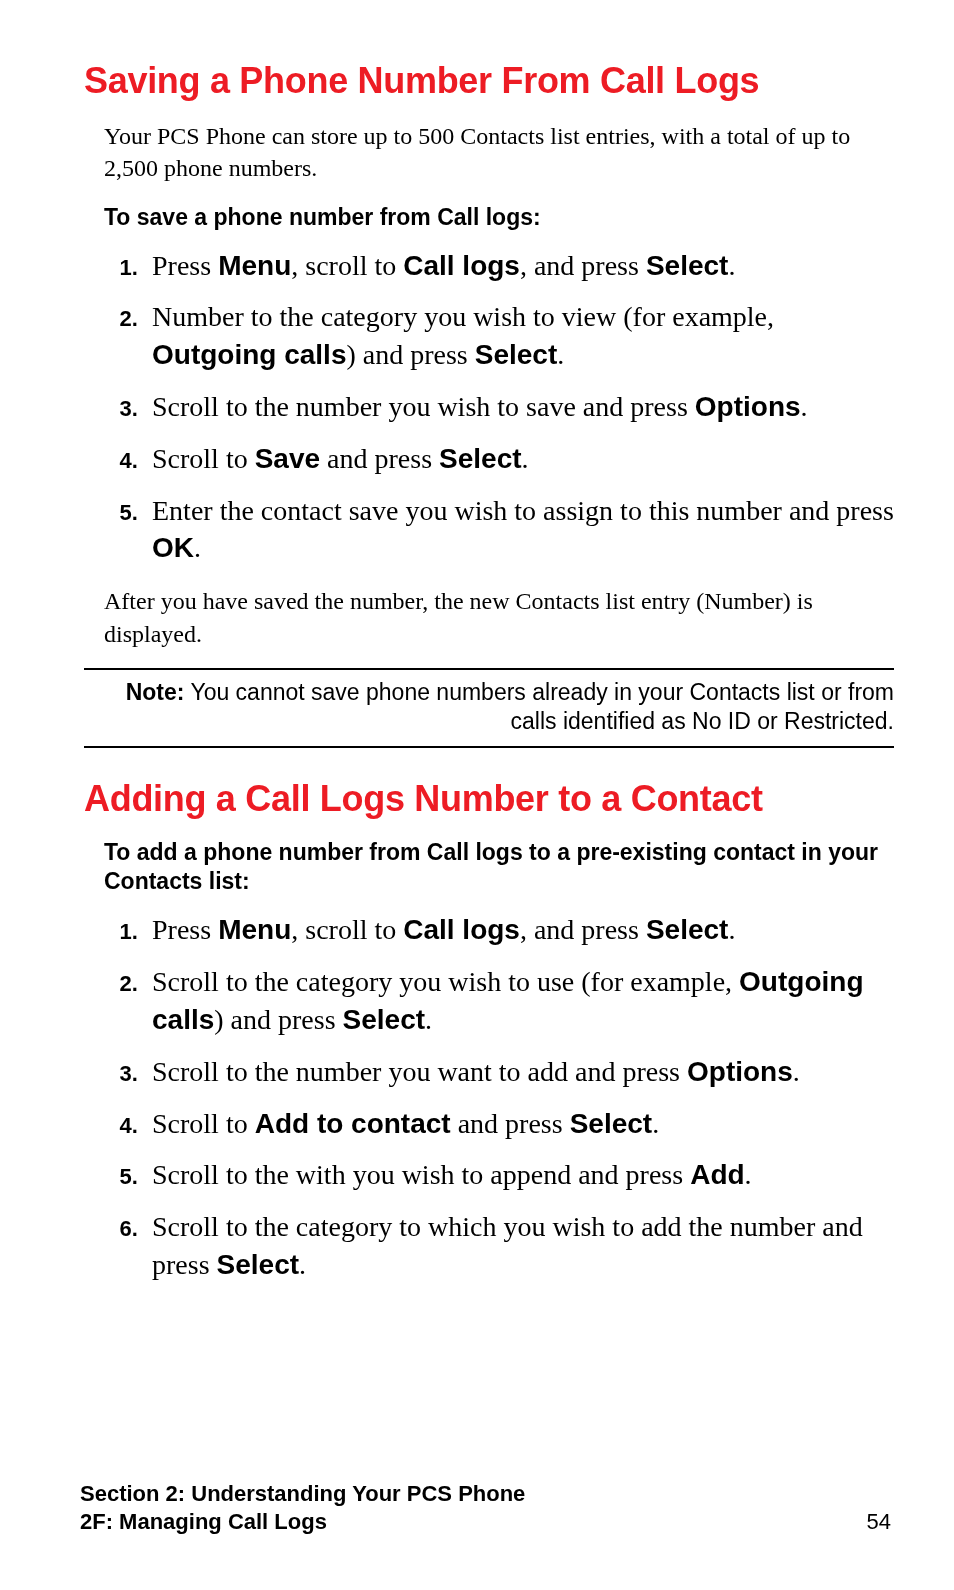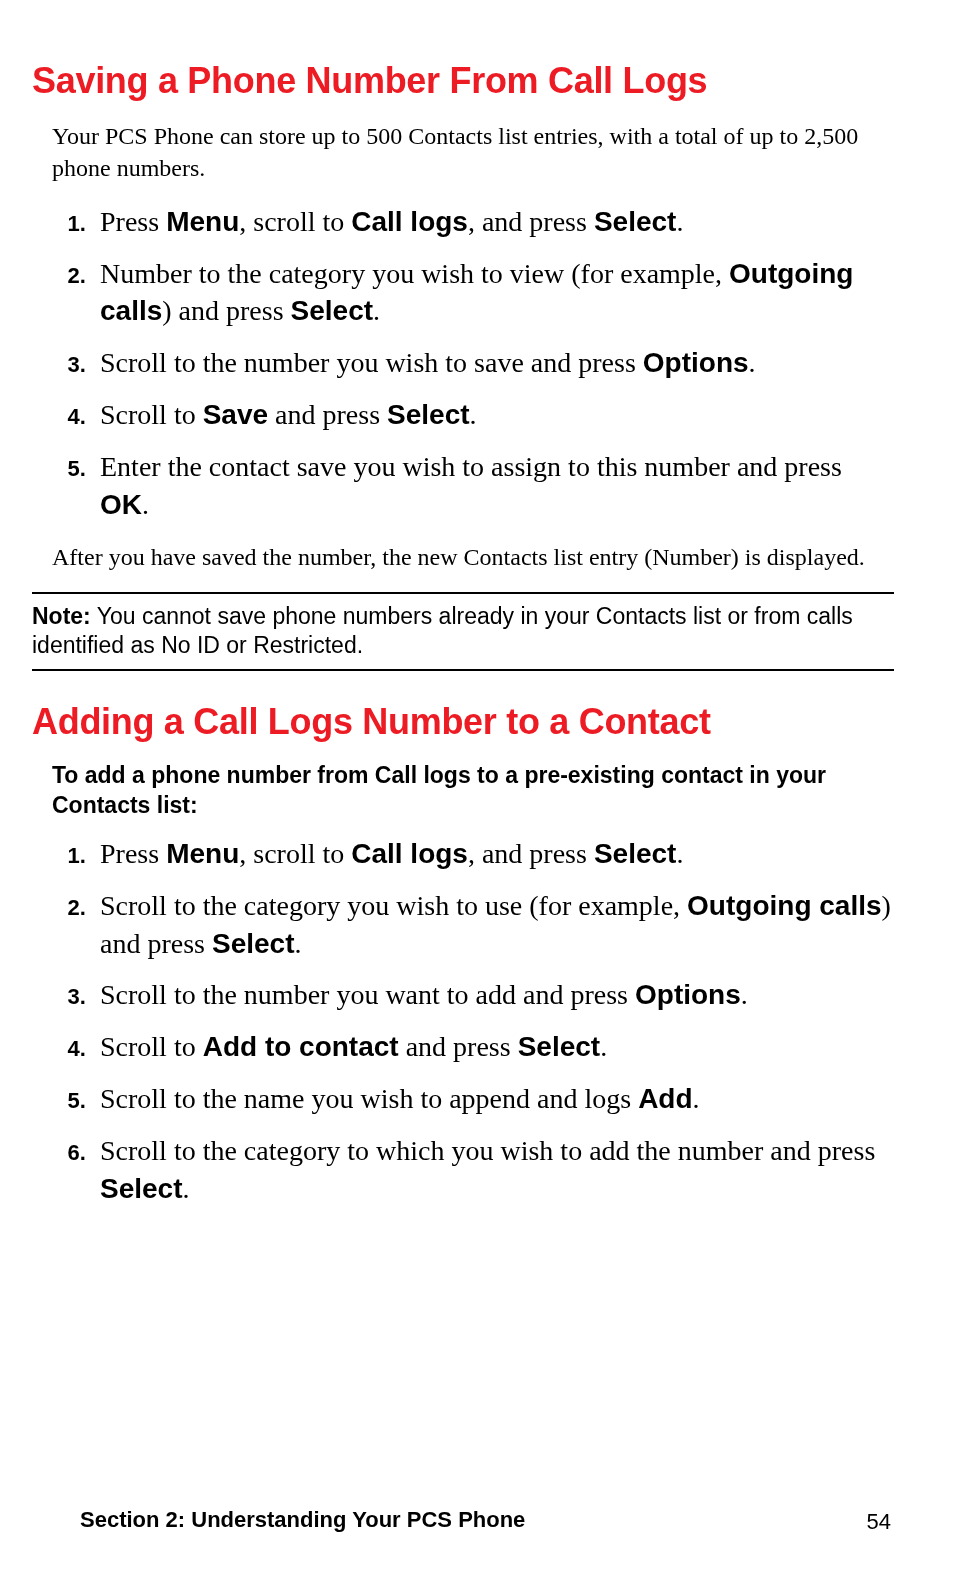--- a/index.html
+++ b/index.html
@@ -6,21 +6,21 @@
     margin: 0;
     padding: 0;
     background: #fff;
     width: 954px;
     height: 1590px;
     position: relative;
     font-family: Georgia, 'Times New Roman', serif;
     color: #000;
   }
   .page {
-    padding: 60px 60px 0 32px;
+    padding: 60px 60px 0 84px;
     box-sizing: border-box;
     width: 100%;
     height: 100%;
     position: relative;
   }
   h2.red-heading {
     font-family: 'Arial Narrow', Arial, Helvetica, sans-serif;
     font-stretch: condensed;
     font-weight: 800;
     color: #ed1c24;
@@ -68,20 +68,21 @@
   }
   .note-block {
     border-top: 2.5px solid #000;
     border-bottom: 2.5px solid #000;
     padding: 8px 0 10px 0;
     margin: 12px 0 30px 0;
     font-family: 'Arial Narrow', Arial, Helvetica, sans-serif;
     font-stretch: condensed;
     font-size: 23px;
     line-height: 1.25;
+    text-align: right;
   }
   .note-label {
     font-weight: 700;
   }
   .footer {
     position: absolute;
     left: 80px;
     right: 60px;
     bottom: 55px;
     font-family: 'Arial Narrow', Arial, Helvetica, sans-serif;
@@ -104,20 +105,21 @@
 </style>
 </head>
 <body>
 
 <div class="page">
 
   <h2 class="red-heading">Saving a Phone Number From Call Logs</h2>
 
   <p class="body-para">Your PCS Phone can store up to 500 Contacts list entries, with a total of up to 2,500 phone numbers.</p>
 
+  <p class="lead-in">To save a phone number from Call logs:</p>
 
   <ol class="steps">
     <li><span>Press </span><span class="kb">Menu</span><span>, scroll to </span><span class="kb">Call logs</span><span>, and press </span><span class="kb">Select</span><span>.</span></li>
     <li><span>Number to the category you wish to view (for example, </span><span class="kb">Outgoing calls</span><span>) and press </span><span class="kb">Select</span><span>.</span></li>
     <li><span>Scroll to the number you wish to save and press </span><span class="kb">Options</span><span>.</span></li>
     <li><span>Scroll to </span><span class="kb">Save</span><span> and press </span><span class="kb">Select</span><span>.</span></li>
     <li><span>Enter the contact save you wish to assign to this number and press </span><span class="kb">OK</span><span>.</span></li>
   </ol>
 
   <p class="body-para">After you have saved the number, the new Contacts list entry (Number) is displayed.</p>
@@ -128,22 +130,23 @@
 
   <h2 class="red-heading">Adding a Call Logs Number to a Contact</h2>
 
   <p class="lead-in">To add a phone number from Call logs to a pre-existing contact in your Contacts list:</p>
 
   <ol class="steps">
     <li><span>Press </span><span class="kb">Menu</span><span>, scroll to </span><span class="kb">Call logs</span><span>, and press </span><span class="kb">Select</span><span>.</span></li>
     <li><span>Scroll to the category you wish to use (for example, </span><span class="kb">Outgoing calls</span><span>) and press </span><span class="kb">Select</span><span>.</span></li>
     <li><span>Scroll to the number you want to add and press </span><span class="kb">Options</span><span>.</span></li>
     <li><span>Scroll to </span><span class="kb">Add to contact</span><span> and press </span><span class="kb">Select</span><span>.</span></li>
-    <li><span>Scroll to the name you wish to append and logs </span><span class="kb">Add</span><span>.</span></li>
+    <li><span>Scroll to the with you wish to append and press </span><span class="kb">Add</span><span>.</span></li>
     <li><span>Scroll to the category to which you wish to add the number and press </span><span class="kb">Select</span><span>.</span></li>
   </ol>
 
   <div class="footer">
     <div class="footer-line1">Section 2: Understanding Your PCS Phone</div>
+    <div class="footer-line2">2F: Managing Call Logs</div>
     <div class="page-num">54</div>
   </div>
 
 </div>
 
 </body></html>

